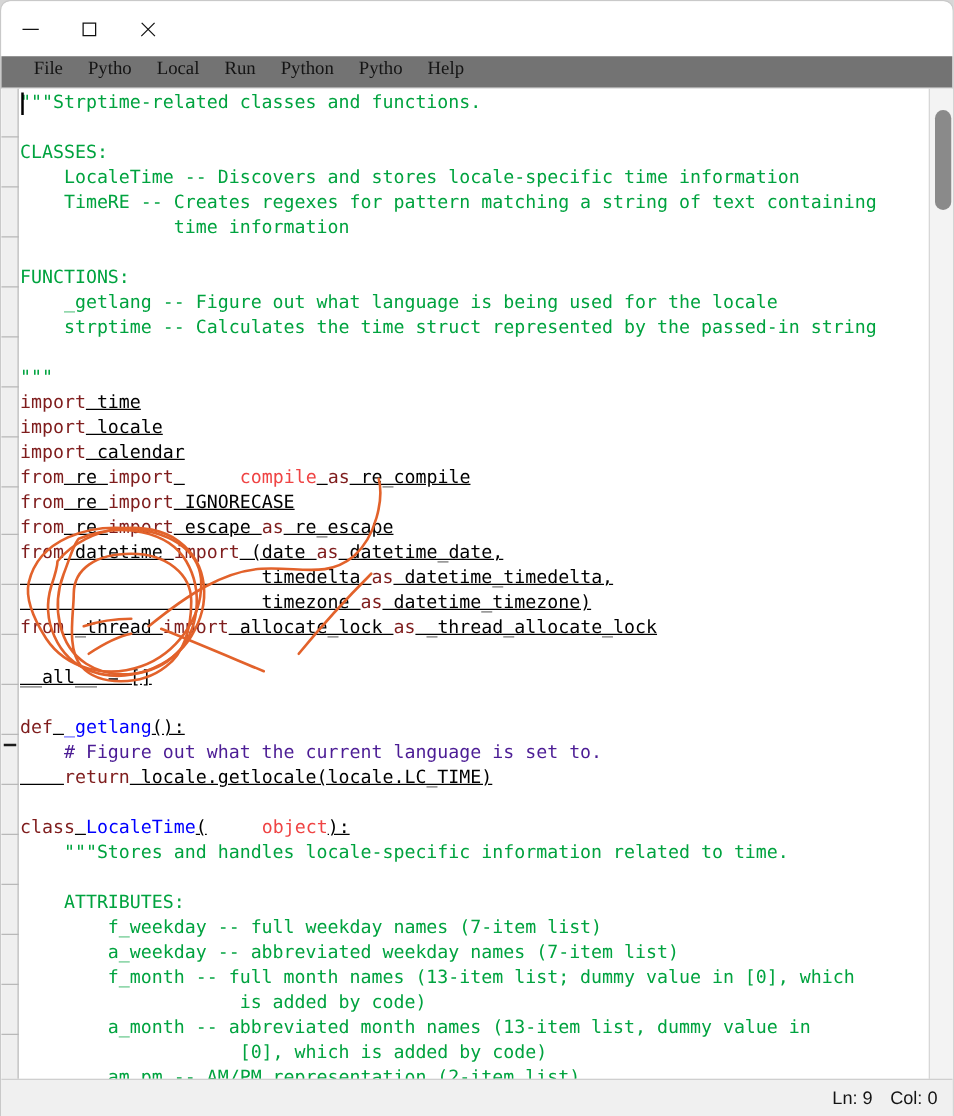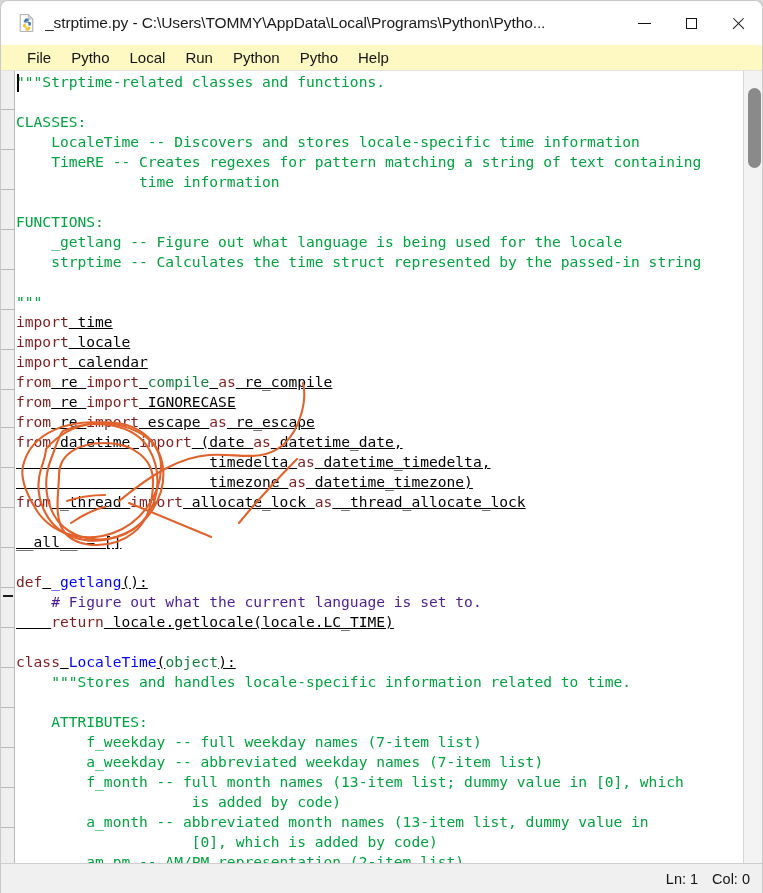--- a/index.html
+++ b/index.html
@@ -86,25 +86,26 @@
     background: #111;
   }
   .glyph-close::before { transform: rotate(45deg); }
   .glyph-close::after  { transform: rotate(-45deg); }
 
   
   #menubar {
     position: absolute;
     left: 0; top: 44px;
     width: 100%; height: 26px;
-    background: #fef9c3;
-    display: flex;
-    align-items: center;
+    background: #737373;
+    display: flex;
+    align-items: flex-start;
     padding-left: 16px;
     border-bottom: 1px solid #e3e3e3;
+    font-family: Liberation Serif, serif;
   }
   .menu-item {
     font-size: 15px;
     color: #141414;
     padding: 2px 10px;
     cursor: default;
     white-space: nowrap;
   }
 
   
@@ -144,21 +145,21 @@
     font-family: "DejaVu Sans Mono", "Liberation Mono", monospace;
     font-size: 14.6px;
     line-height: 20px;
     white-space: pre;
     padding-top: 1px;
     color: #000000;
   }
   .ln { height: 20px; }
   .kw   { color: #7f1d1d; }   
   .str  { color: #00a33f; }   
-  .bi   { color: #15803d; }   
+  .bi   { color: #ef4444; margin-left: 44px; }   
   .def  { color: #0000ff; }   
   .cmt  { color: #4c1d95; }   
   .pl   { color: #000000; text-decoration: underline; }   
 
   
   #caret {
     position: absolute;
     left: 16px; top: 3px;
     width: 1.6px; height: 18px;
     background: #000;
@@ -203,31 +204,20 @@
     color: #141414;
   }
   #status-ln { margin-right: 14px; }
 </style>
 </head>
 <body>
 
 <div id="window">
 
   <div id="titlebar">
-    <div id="title-left">
-      <div id="file-icon">
-        <svg width="20" height="20" viewBox="0 0 20 20">
-          <path d="M3.2 1.6 h8.2 l4.4 4.4 v12.4 h-12.6 z" fill="#ffffff" stroke="#a9a9a9" stroke-width="1"></path>
-          <path d="M11.4 1.6 l4.4 4.4 h-4.4 z" fill="#dcdcdc" stroke="#a9a9a9" stroke-width="0.8"></path>
-          <path d="M7.6 7.2 c0-1 .8-1.6 2.1-1.6 c1.3 0 2 .5 2 1.5 v1.3 h-2.3 v.5 h3.1 c1 0 1.6.7 1.6 1.9 c0 1.2-.6 1.9-1.7 1.9 h-.9 v-1.5 c0-1-.6-1.6-1.9-1.6 h-1.5 c-.9 0-1.5-.6-1.5-1.5 z" fill="#3c78a9"></path>
-          <path d="M12.6 16.1 c0 1-.8 1.6-2.1 1.6 c-1.3 0-2-.5-2-1.5 v-1.3 h2.3 v-.5 h-3.1 c-1 0-1.6-.7-1.6-1.9 c0-1.2.6-1.9 1.7-1.9 h.9 v1.5 c0 1 .6 1.6 1.9 1.6 h1.5 c.9 0 1.5.6 1.5 1.5 z" fill="#f0c330"></path>
-        </svg>
-      </div>
-      <div id="title-text">_strptime.py - C:\Users\TOMMY\AppData\Local\Programs\Python\Pytho...</div>
-    </div>
     <div id="win-controls">
       <div class="win-btn">
         <div class="glyph-min"></div>
       </div>
       <div class="win-btn">
         <div class="glyph-max"></div>
       </div>
       <div class="win-btn close">
         <div class="glyph-close"></div>
       </div>
@@ -303,17 +293,17 @@
                  C 300 358, 306 328, 302 312"></path>
 
         <path d="M128 432 C 158 444, 186 456, 210 466"></path>
 
         <path d="M238 452 C 256 430, 276 408, 296 388"></path>
       </g>
     </svg>
   </div>
 
   <div id="statusbar">
-    <span id="status-ln">Ln: 1</span>
+    <span id="status-ln">Ln: 9</span>
     <span>Col: 0</span>
   </div>
 
 </div>
 
 </body></html>

